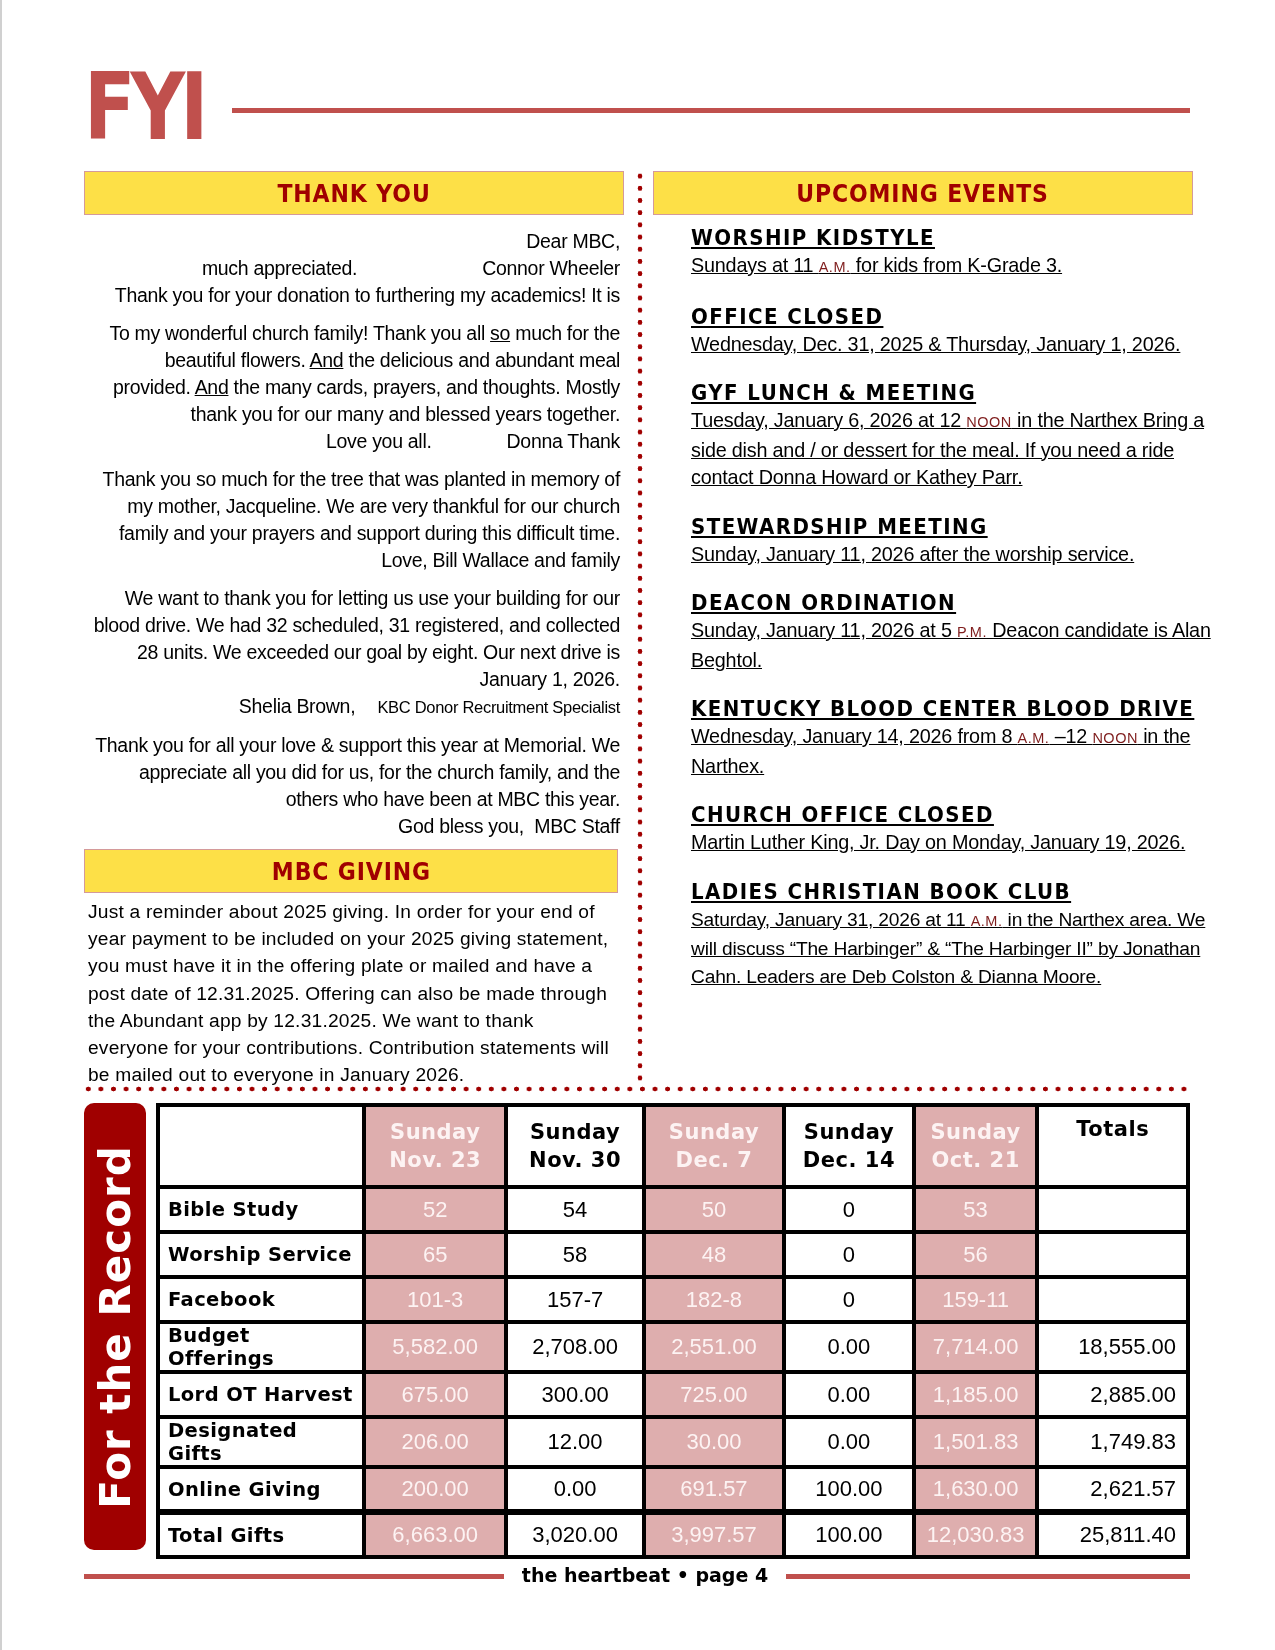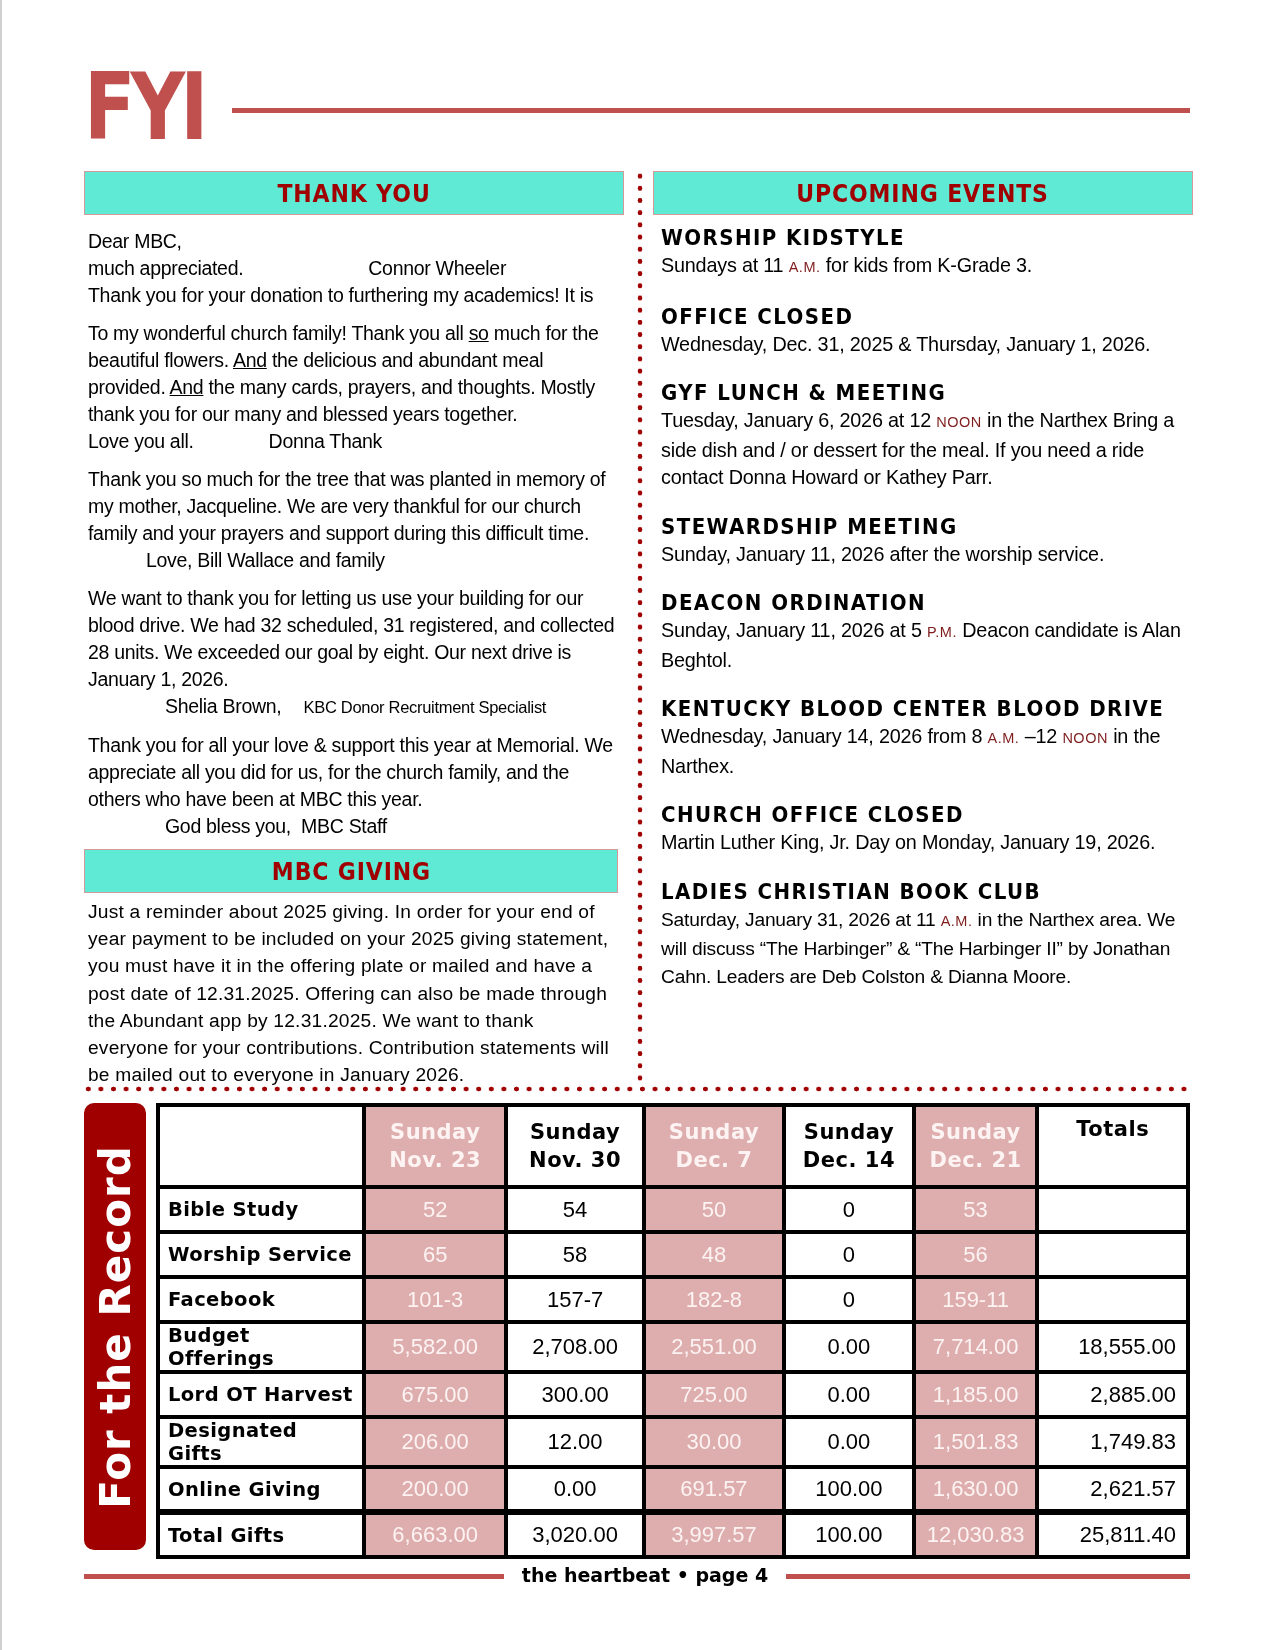--- a/index.html
+++ b/index.html
@@ -5,39 +5,39 @@
   * { box-sizing: border-box; margin: 0; padding: 0; }
   html, body { width: 1275px; height: 1650px; background: #ffffff; overflow: hidden; }
   body { position: relative; font-family: "Liberation Sans", sans-serif; color: #000; }
   .page-edge { position: absolute; left: 0; top: 0; width: 2px; height: 1650px; background: #d0d0d0; }
 
   
   .fyi-title { position: absolute; left: 84px; top: 62px; font-family: "DejaVu Sans", sans-serif; font-weight: bold; font-size: 92px; line-height: 92px; color: #c0504d; letter-spacing: -6px; transform: scaleX(0.82); transform-origin: left top; }
   .fyi-rule { position: absolute; left: 232px; top: 108px; width: 958px; height: 5px; background: #c0504d; }
 
   
-  .sec-header { position: absolute; height: 44px; background: #5eead4; border: 1px solid #d49a9a; text-align: center; }
+  .sec-header { position: absolute; height: 44px; background: #fde047; border: 1px solid #d49a9a; text-align: center; }
   .sec-header span { font-family: "DejaVu Sans", sans-serif; font-weight: bold; font-size: 25px; line-height: 44px; color: #a00000; letter-spacing: 1px; display: inline-block; transform: scaleX(0.88); }
 
   
   .vdots { position: absolute; left: 637px; top: 170px; width: 6px; height: 912px; background-image: radial-gradient(circle, #a00000 2.3px, transparent 2.6px); background-size: 6px 12.2px; background-repeat: repeat-y; }
   .hdots { position: absolute; left: 82px; top: 1086px; width: 1110px; height: 6px; background-image: radial-gradient(circle, #a00000 2.3px, transparent 2.6px); background-size: 12.6px 6px; background-repeat: repeat-x; }
 
   
   .left-col { position: absolute; left: 88px; width: 532px; font-size: 19.5px; line-height: 27px; letter-spacing: -0.3px; }
-  .para { margin-bottom: 11px; }
+  .para { margin-bottom: 11px; text-align: right; }
   .sig { display: inline-block; }
   .indent { padding-left: 77px; }
   .u { text-decoration: underline; }
   .small-caps-s { font-size: 16.5px; margin-left: 17px; }
 
   .giving-text { position: absolute; left: 88px; top: 898px; width: 530px; font-size: 19.2px; line-height: 27.2px; letter-spacing: 0.2px; }
 
   
-  .events { position: absolute; left: 661px; top: 224px; width: 540px; }
+  .events { position: absolute; left: 691px; top: 224px; width: 540px; text-decoration: underline; }
   .event { margin-bottom: 21px; }
   .event-title { font-family: "DejaVu Sans", sans-serif; font-weight: bold; font-size: 22px; line-height: 28px; letter-spacing: 1.6px; transform: scaleX(0.9); transform-origin: left center; white-space: nowrap; }
   .event-body { font-size: 19.8px; line-height: 27.5px; letter-spacing: -0.2px; }
   .sc { font-size: 14.5px; color: #7f1d1d; letter-spacing: 0.5px; }
 
   
   .record-tab { position: absolute; left: 84px; top: 1103px; width: 62px; height: 447px; background: #a00000; border-radius: 10px; }
   .record-tab span { position: absolute; left: 31px; top: 224px; transform: translate(-50%, -50%) rotate(-90deg); white-space: nowrap; color: #fff; font-family: "DejaVu Sans", sans-serif; font-weight: bold; font-size: 42px; letter-spacing: 1px; }
 
   table.record { position: absolute; left: 156px; top: 1103px; width: 1034px; border-collapse: collapse; border: 4px solid #000; }
@@ -168,21 +168,21 @@
     <th class="pink">
           <div>Sunday</div>
           <div>Dec. 7</div>
         </th>
     <th>
           <div>Sunday</div>
           <div>Dec. 14</div>
         </th>
     <th class="pink">
           <div>Sunday</div>
-          <div>Dec. 21</div>
+          <div>Oct. 21</div>
         </th>
     <th class="totals">
           <div>Totals</div>
         </th>
   </tr>
   </tbody>
     <tbody id="record-body">
       <tr>
         <td class="label">Bible Study</td>
         <td class="num pink">52</td>

